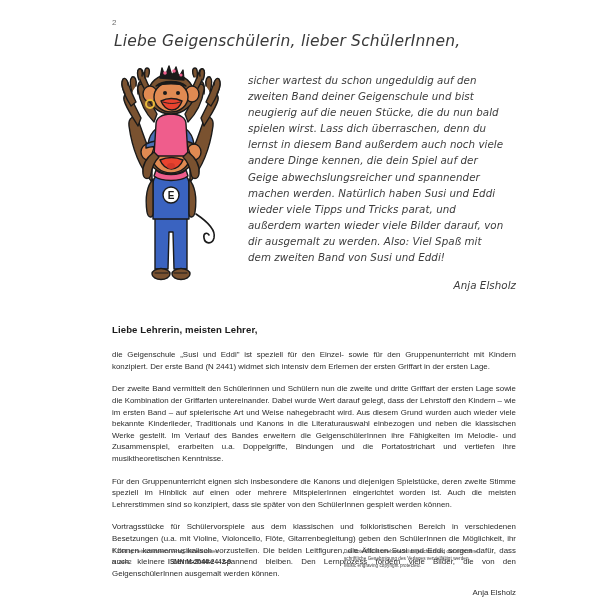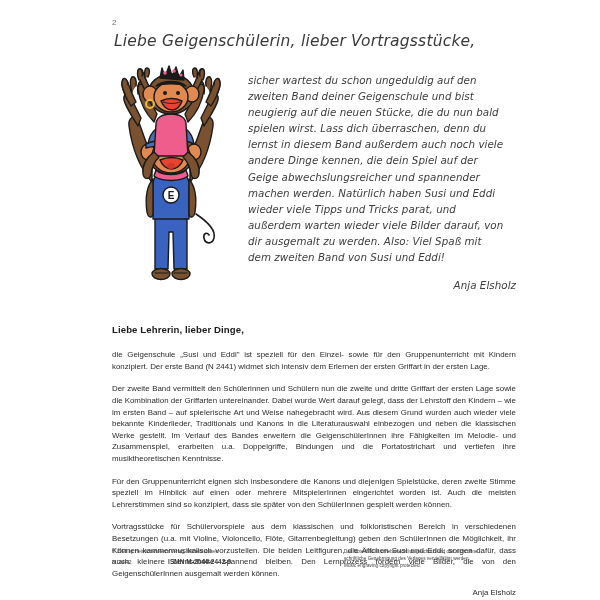--- a/index.html
+++ b/index.html
@@ -156,21 +156,21 @@
 </style>
 </head>
 <body>
 
 <div class="page">
 
   <div class="content">
 
     <div class="page-number">2</div>
 
-    <div class="headline-student">Liebe Geigenschülerin, lieber Vortragsstücke,</div>
+    <div class="headline-student">Liebe Geigenschülerin, lieber SchülerInnen,</div>
 
     <div class="top-block">
 
       <div class="illustration">
         <svg viewBox="0 0 118 228" xmlns="http://www.w3.org/2000/svg">
           <g stroke="#1a1a1a" stroke-width="1.4" stroke-linejoin="round" stroke-linecap="round">
 
             <path d="M40 118 C28 104 20 84 17 62 C16 54 22 50 26 56 C30 66 34 80 40 92 Z" fill="#7a5230"></path>
             <path d="M26 62 C20 52 14 44 12 36 C11 31 15 28 18 32 C21 38 25 46 29 54 Z" fill="#7a5230"></path>
 
@@ -269,21 +269,21 @@
       </div>
 
       <div class="student-letter">
         <p>sicher wartest du schon ungeduldig auf den zweiten Band deiner Geigenschule und bist neugierig auf die neuen Stücke, die du nun bald spielen wirst. Lass dich überraschen, denn du lernst in diesem Band außerdem auch noch viele andere Dinge kennen, die dein Spiel auf der Geige abwechslungsreicher und spannender machen werden. Natürlich haben Susi und Eddi wieder viele Tipps und Tricks parat, und außerdem warten wieder viele Bilder darauf, von dir ausgemalt zu werden. Also: Viel Spaß mit dem zweiten Band von Susi und Eddi!</p>
         <div class="signature-hand">Anja Elsholz</div>
       </div>
 
     </div>
 
     <div class="teacher-section">
-      <div class="headline-teacher">Liebe Lehrerin, lieber Dinge,</div>
+      <div class="headline-teacher">Liebe Lehrerin, meisten Lehrer,</div>
       <p>die Geigenschule „Susi und Eddi" ist speziell für den Einzel- sowie für den Gruppenunterricht mit Kindern konzipiert. Der erste Band (N 2441) widmet sich intensiv dem Erlernen der ersten Griffart in der ersten Lage.</p>
       <p>Der zweite Band vermittelt den Schülerinnen und Schülern nun die zweite und dritte Griffart der ersten Lage sowie die Kombination der Griffarten untereinander. Dabei wurde Wert darauf gelegt, dass der Lehrstoff den Kindern – wie im ersten Band – auf spielerische Art und Weise nahegebracht wird. Aus diesem Grund wurden auch wieder viele bekannte Kinderlieder, Traditionals und Kanons in die Literaturauswahl einbezogen und neben die klassischen Werke gestellt. Im Verlauf des Bandes erweitern die GeigenschülerInnen ihre Fähigkeiten im Melodie- und Zusammenspiel, erarbeiten u.a. Doppelgriffe, Bindungen und die Portatostrichart und vertiefen ihre musiktheoretischen Kenntnisse.</p>
       <p>Für den Gruppenunterricht eignen sich insbesondere die Kanons und diejenigen Spielstücke, deren zweite Stimme speziell im Hinblick auf einen oder mehrere MitspielerInnen eingerichtet worden ist. Auch die meisten Lehrerstimmen sind so konzipiert, dass sie später von den SchülerInnen gespielt werden können.</p>
       <p>Vortragsstücke für Schülervorspiele aus dem klassischen und folkloristischen Bereich in verschiedenen Besetzungen (u.a. mit Violine, Violoncello, Flöte, Gitarrenbegleitung) geben den SchülerInnen die Möglichkeit, ihr Können kammermusikalisch vorzustellen. Die beiden Leitfiguren, die Äffchen Susi und Eddi, sorgen dafür, dass auch kleinere Lernschritte spannend bleiben. Den Lernprozess fördern viele Bilder, die von den GeigenschülerInnen ausgemalt werden können.</p>
       <div class="signature-teacher">Anja Elsholz</div>
     </div>
 
   </div>
 
   <div class="footer">

